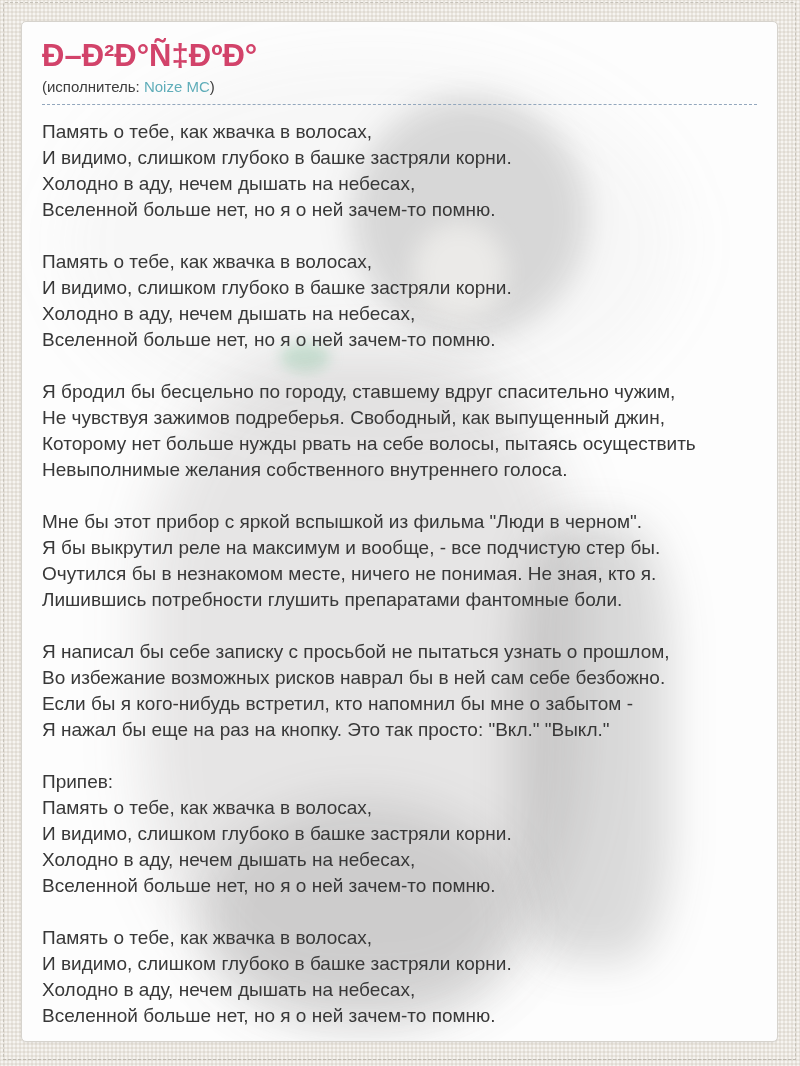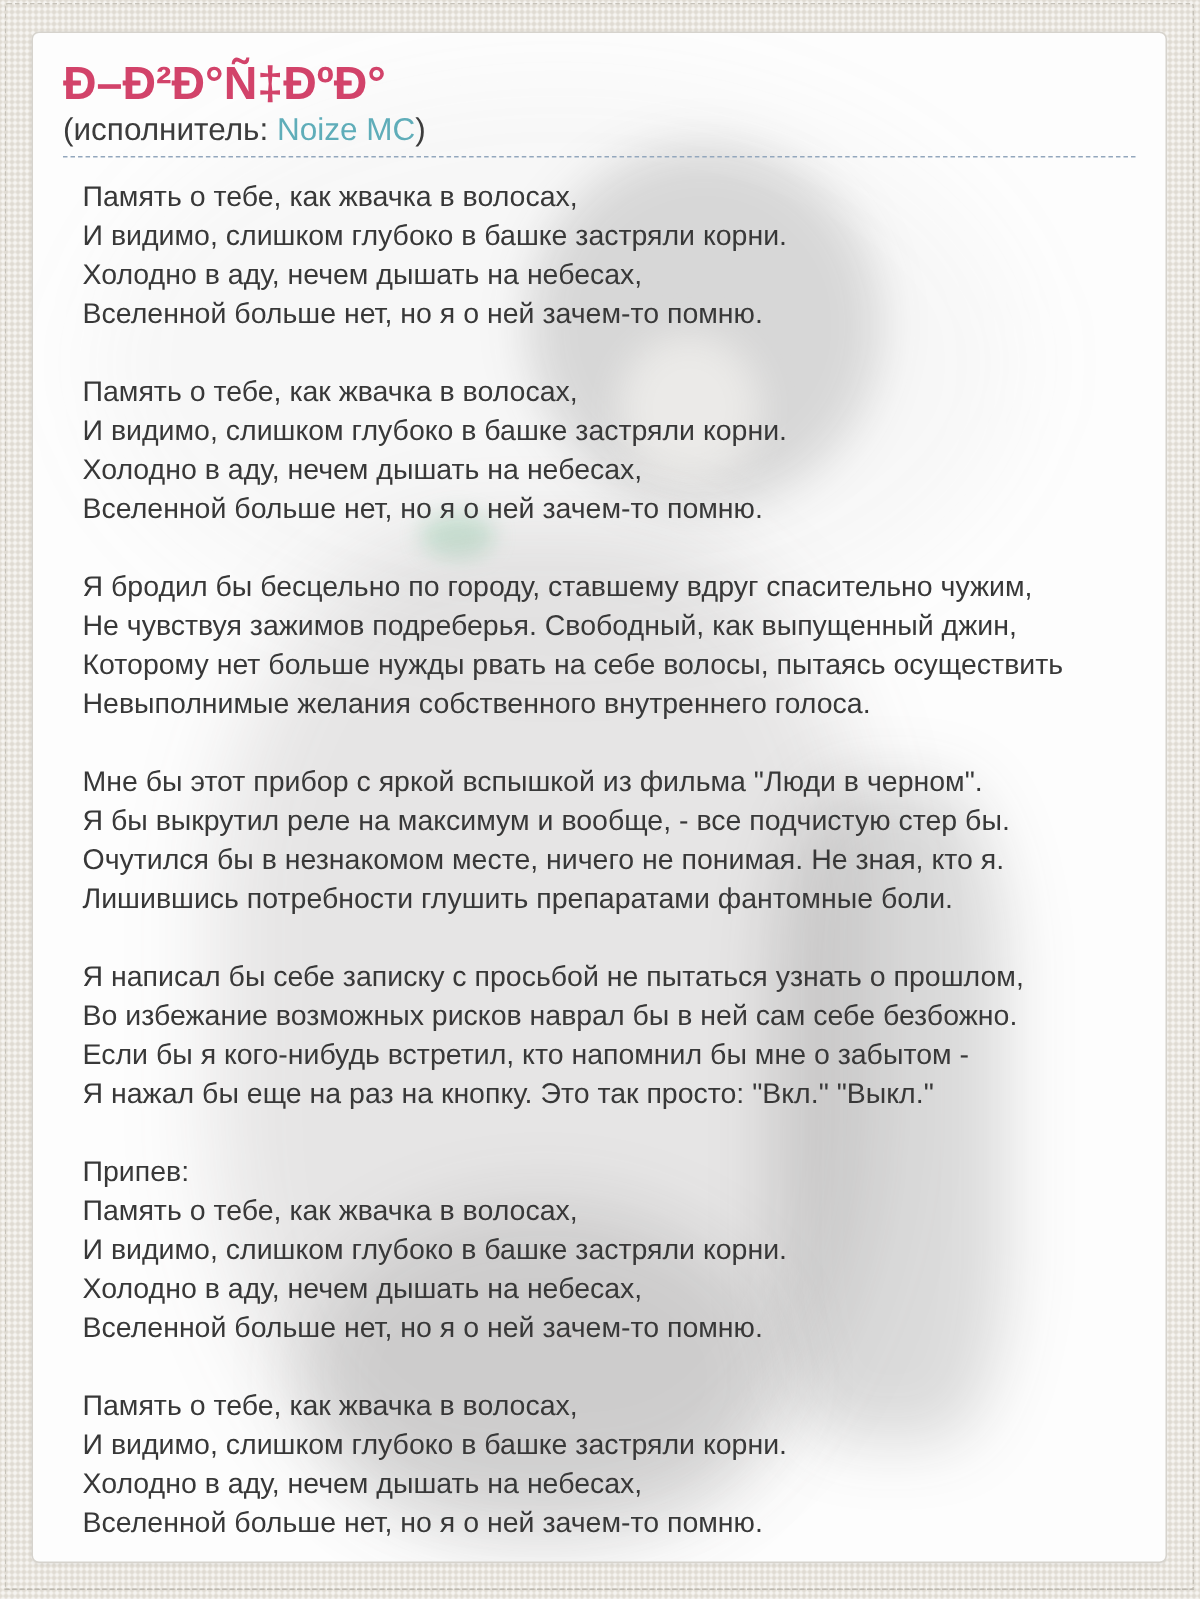--- a/index.html
+++ b/index.html
@@ -40,23 +40,23 @@
   .b-torso {left:120px; top:330px; width:440px;height:650px;background:rgba(75,72,70,.13); filter:blur(30px);border-radius:40%;}
   .b-column{left:495px; top:500px; width:155px;height:440px;background:rgba(45,45,45,.16); filter:blur(22px);border-radius:30%;}
   .b-lower {left:180px; top:780px; width:320px;height:230px;background:rgba(55,55,55,.14); filter:blur(24px);}
   .content{position:relative;padding:13px 20px 20px;}
   .card-header{border-bottom:1px dashed #93a7bd;padding-bottom:7px;}
   h1.song-title{
     margin:3px 0 0;
     font-size:31px;line-height:1.15;font-weight:bold;
     color:var(--title-color,#d2436a);
   }
-  .subtitle{font-size:21px;line-height:20px;color:#3c3c3c;margin-top:3px;}
+  .subtitle{font-size:15px;line-height:20px;color:#3c3c3c;margin-top:3px;}
   .artist-link{color:var(--link-color,#5fadb9);text-decoration:none;cursor:pointer;}
-  .lyrics{margin-top:14px;font-size:19px;line-height:26px;color:#383838;margin-left:13px;}
+  .lyrics{margin-top:14px;font-size:19px;line-height:26px;color:#383838;}
   .lyrics p{margin:0 0 26px 0;}
   .lyrics p:last-child{margin-bottom:0;}
   .footer-rule{position:absolute;left:3px;right:4px;bottom:6px;border-top:1px dashed #bdb9b0;height:0;}
 </style>
 </head>
 <body>
 
 <div class="page">
   <div class="page-frame"></div>
 

